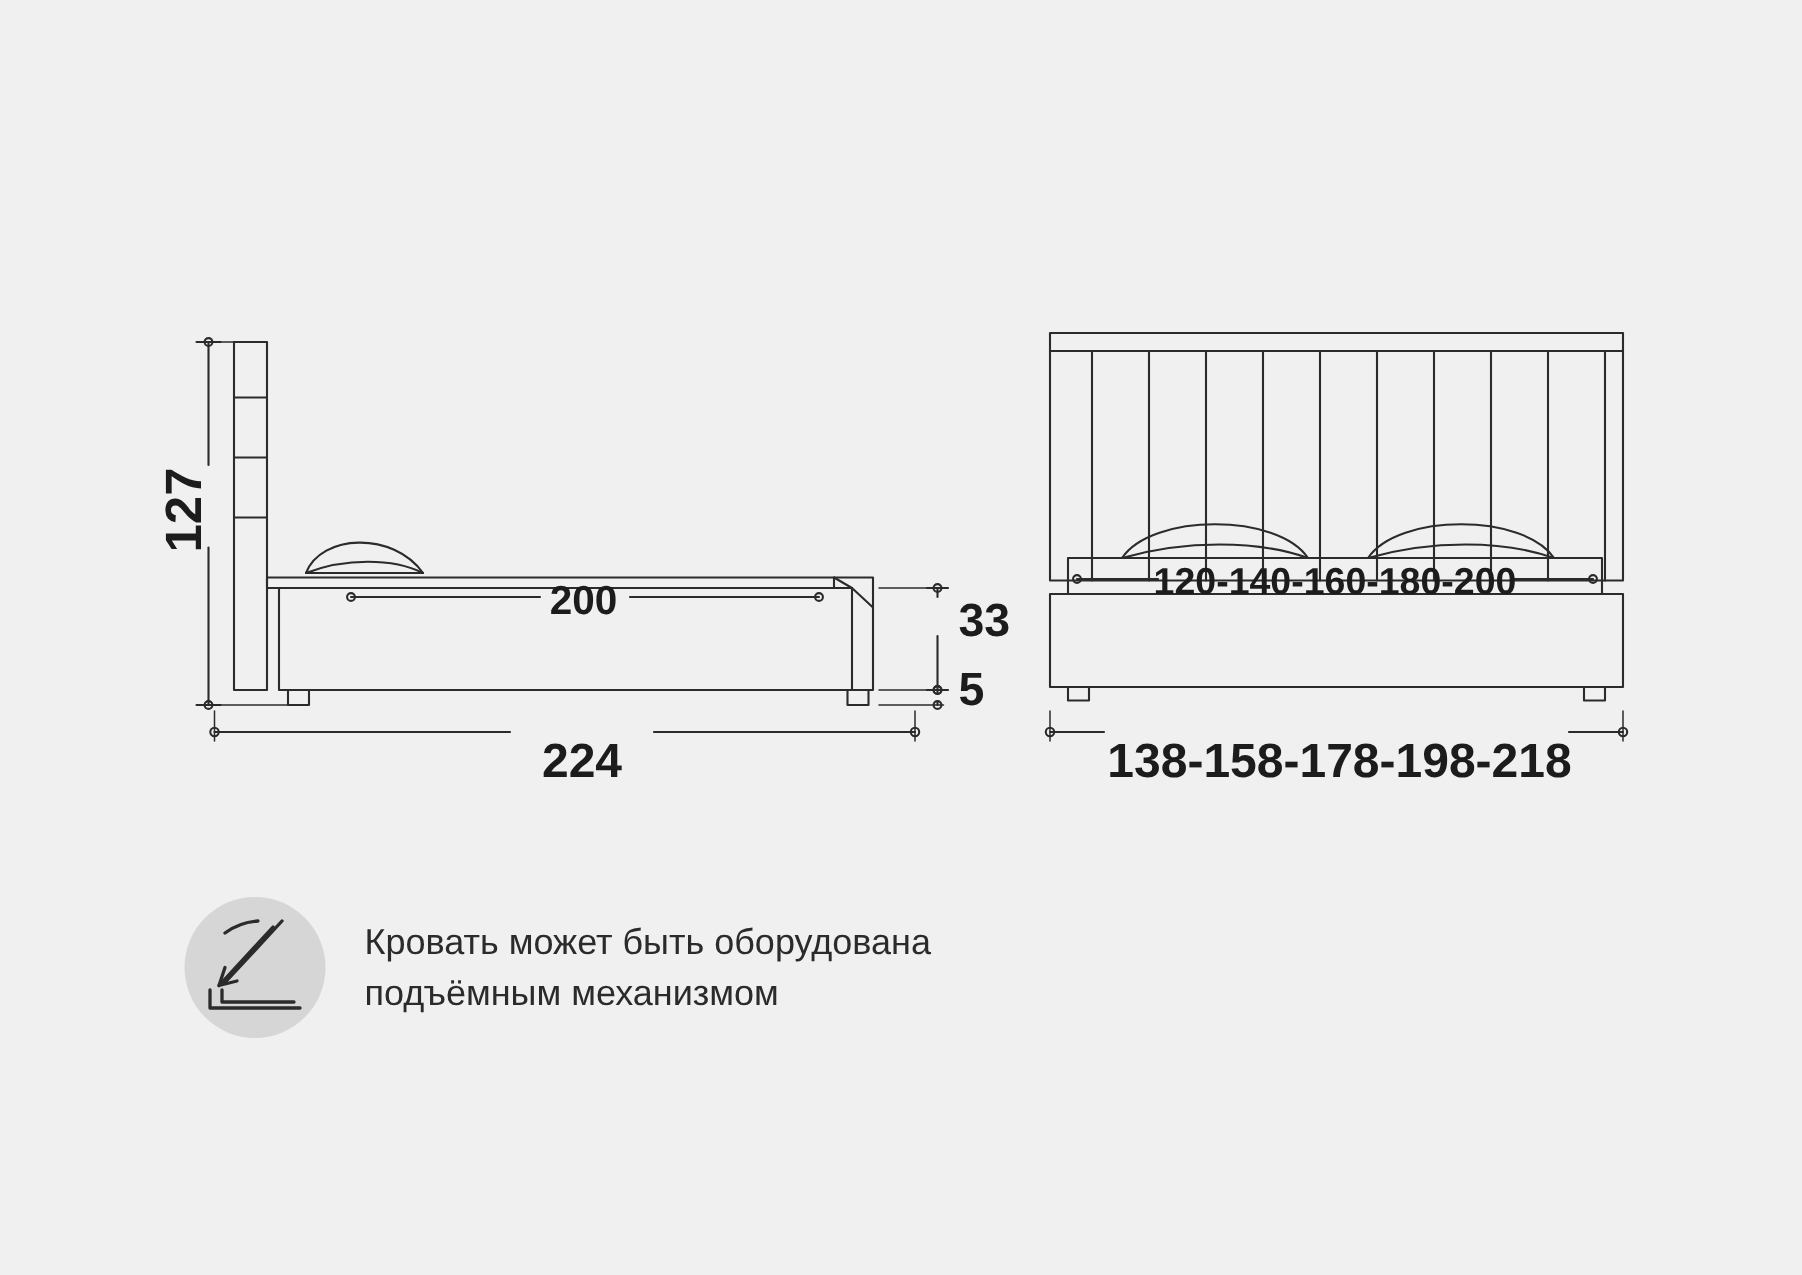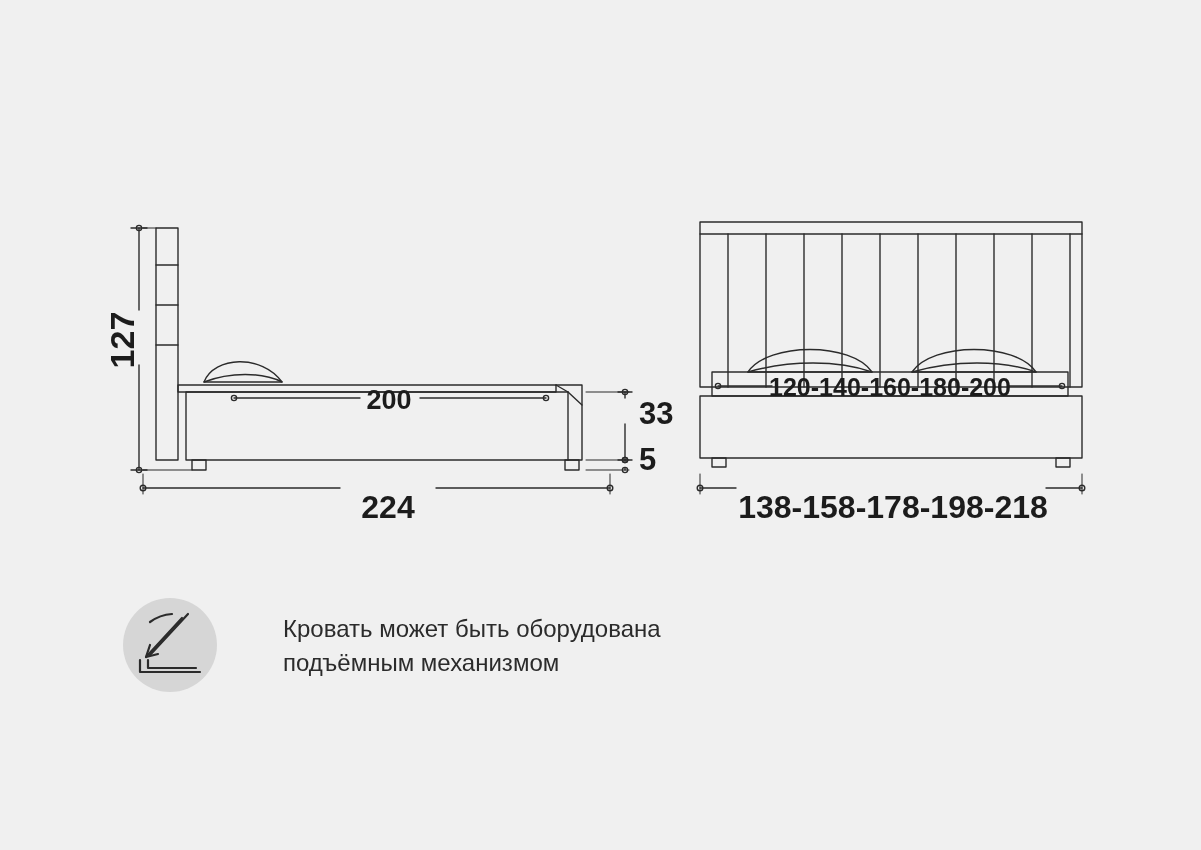--- a/index.html
+++ b/index.html
@@ -35,21 +35,20 @@
   .note-text {
     position: absolute;
     left: 243px;
     top: 612px;
     width: 600px;
     font-size: 24px;
     line-height: 34px;
     color: #2b2b2b;
     font-family: "Liberation Sans", sans-serif;
     white-space: pre-line;
-    margin-left: 40px;
   }
 </style>
 </head>
 <body>
 
 <div id="stage">
 
   <svg class="diagram" viewBox="0 0 1201 850">
     <g fill="none" stroke="#2b2b2b" stroke-width="1.4" stroke-linecap="round" stroke-linejoin="round">
 

